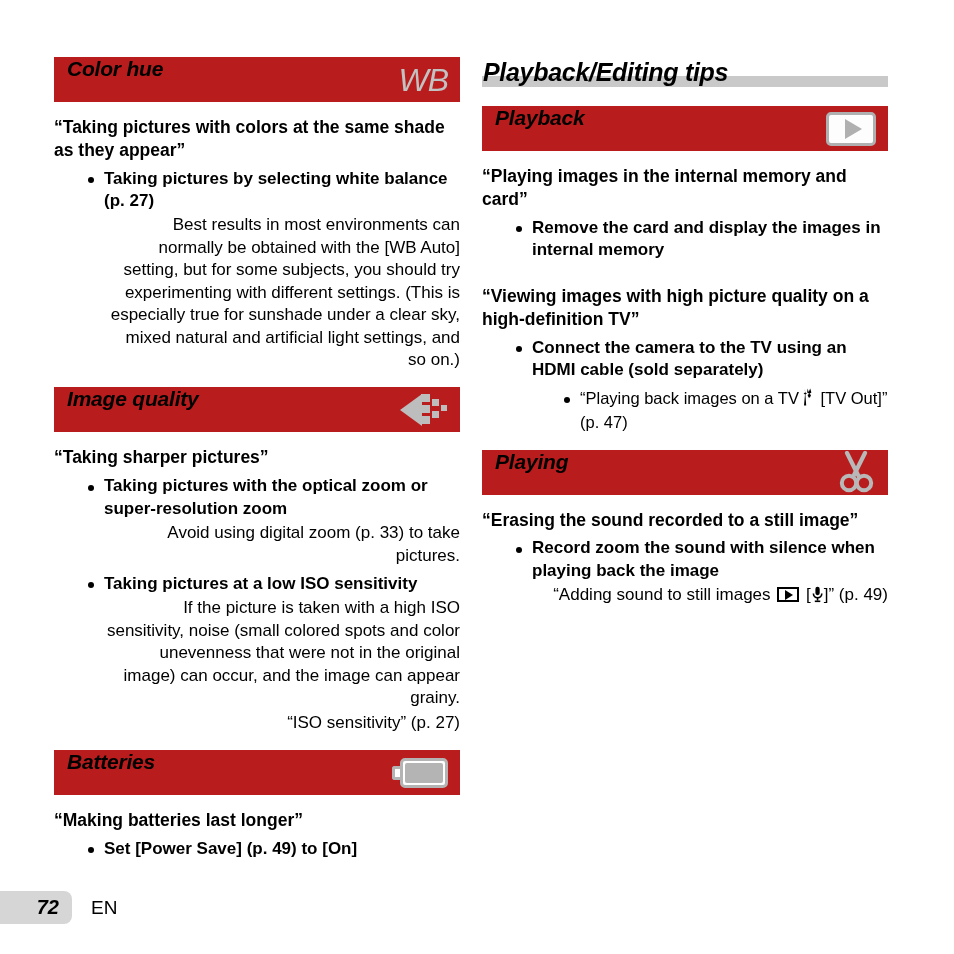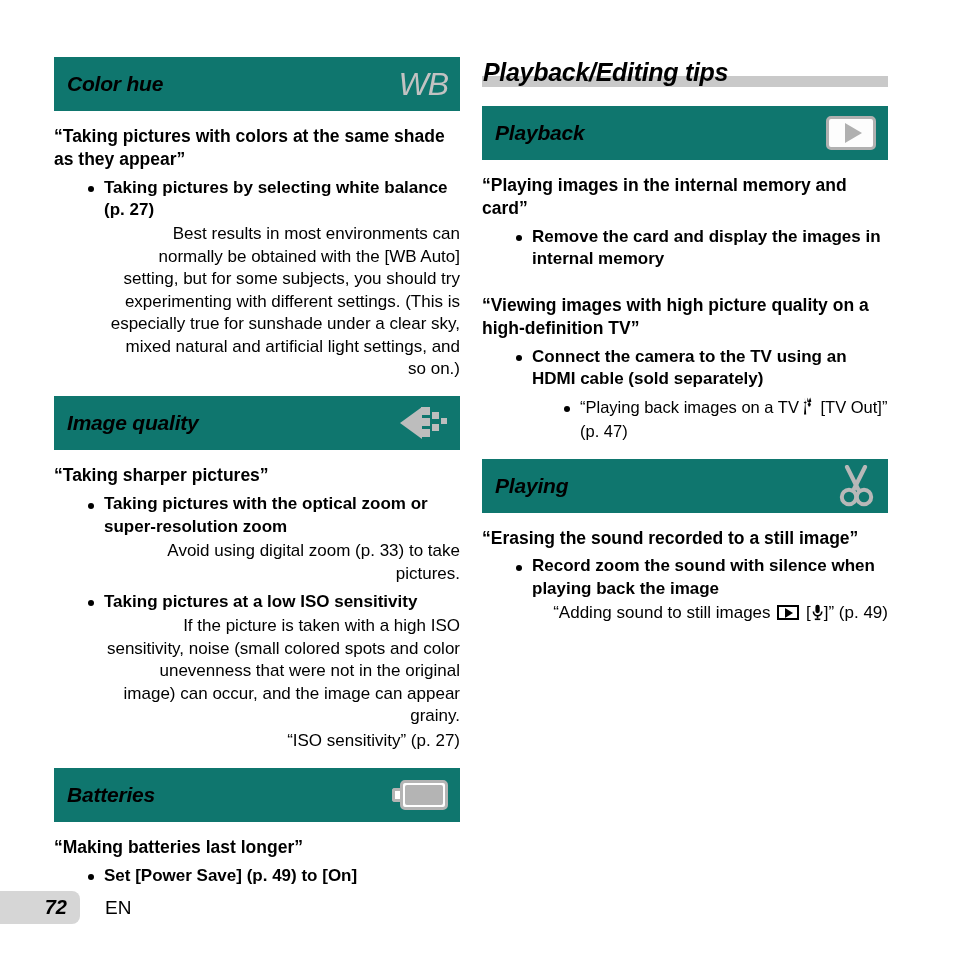--- a/index.html
+++ b/index.html
@@ -52,24 +52,23 @@
     font-size: 25px;
     font-weight: bold;
     font-style: italic;
     letter-spacing: -0.3px;
     white-space: nowrap;
   }
 
   
   .band {
     position: relative;
-    background: #0f766e;
-    height: 54px;
+    background: #b91c1c;
+    height: 45px;
     display: flex;
-    align-items: center;
     padding: 0 12px 0 13px;
     box-sizing: border-box;
   }
   .band-title {
     font-size: 21px;
     font-weight: bold;
     font-style: italic;
     letter-spacing: -0.2px;
     color: #000;
   }
@@ -253,39 +252,39 @@
   
   .footer {
     position: absolute;
     left: 0;
     top: 891px;
     height: 33px;
     display: flex;
     align-items: center;
   }
   .footer-tab {
-    width: 80px;
+    width: 72px;
     height: 33px;
     background: #d6d6d6;
     border-radius: 0 8px 8px 0;
     display: flex;
     align-items: center;
     justify-content: flex-end;
     box-sizing: border-box;
     padding-right: 13px;
   }
   .footer-num {
     font-size: 20px;
     font-weight: bold;
     font-style: italic;
     color: #000;
   }
   .footer-lang {
     font-size: 19px;
-    margin-left: 25px;
+    margin-left: 19px;
     color: #000;
   }
 </style>
 </head>
 <body>
 
 <div class="page">
 
   <div class="col col-left" style="top:57px;">
 

